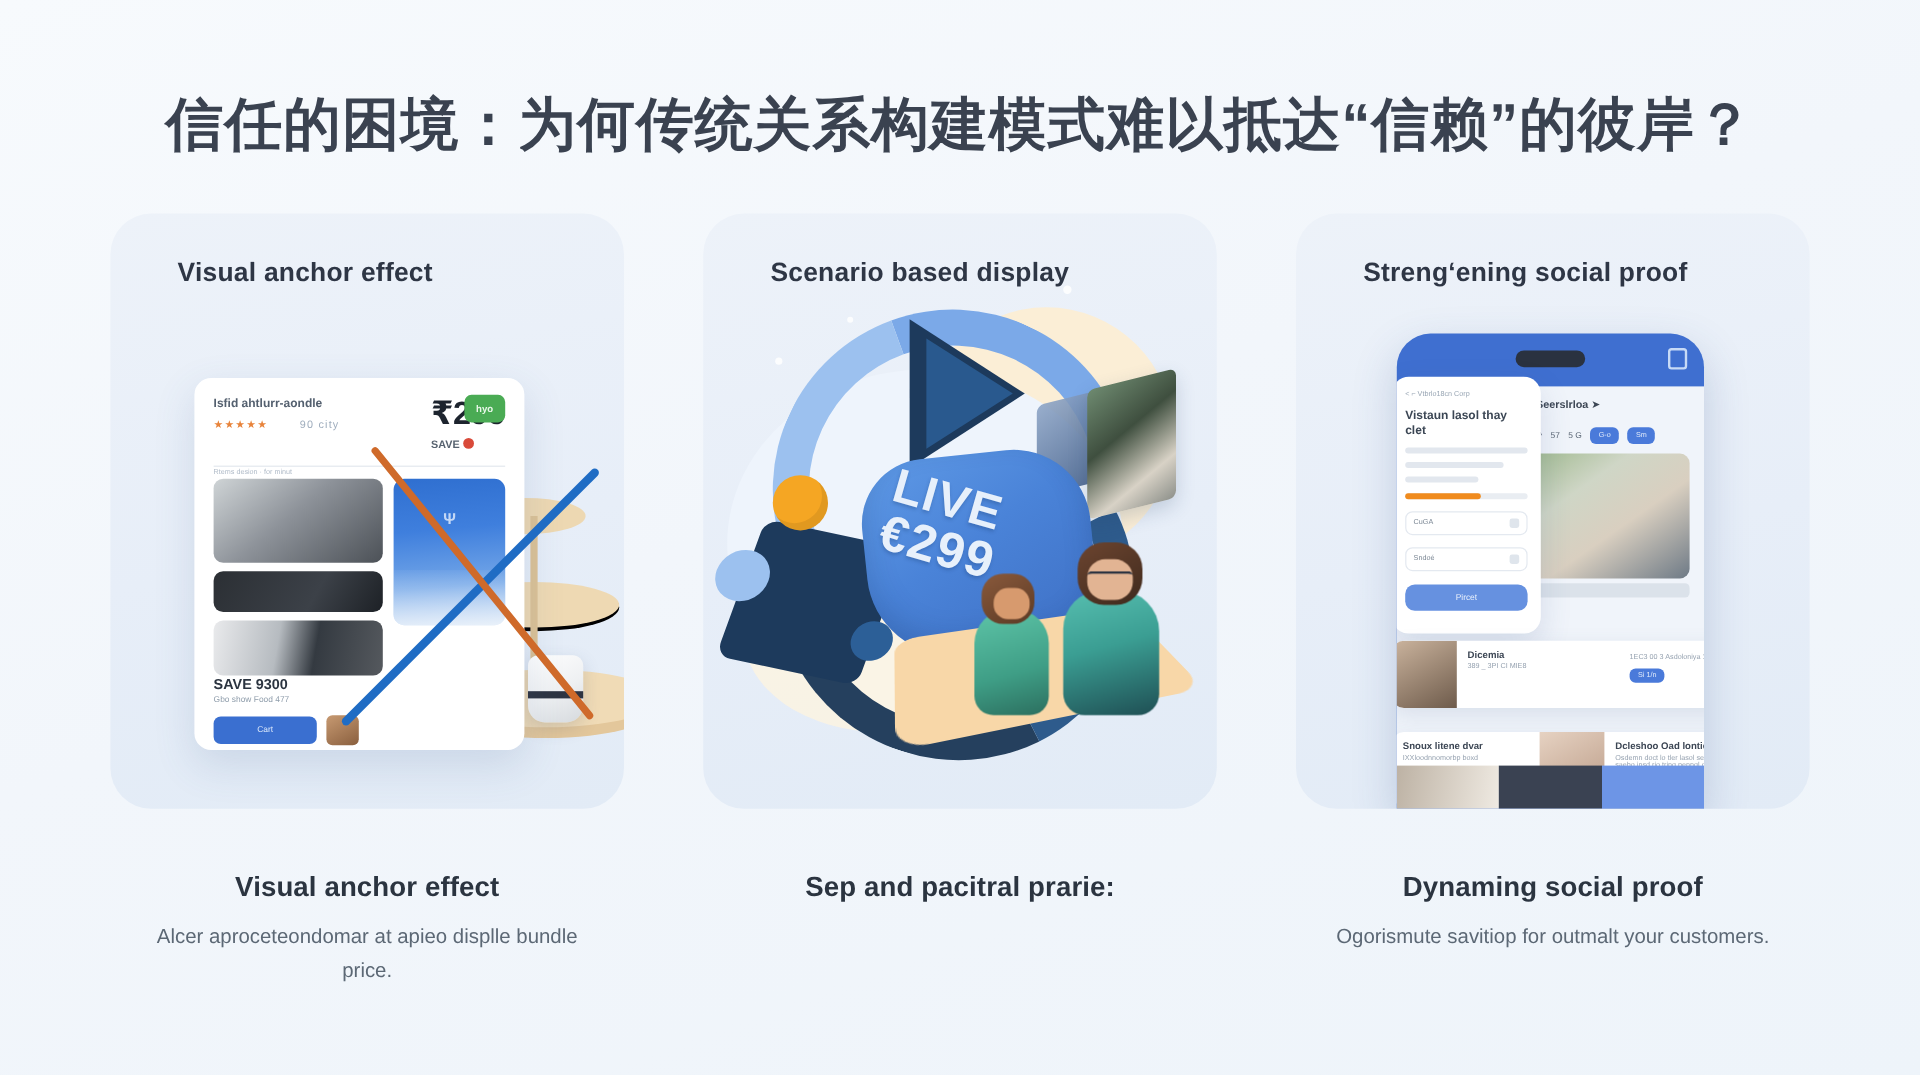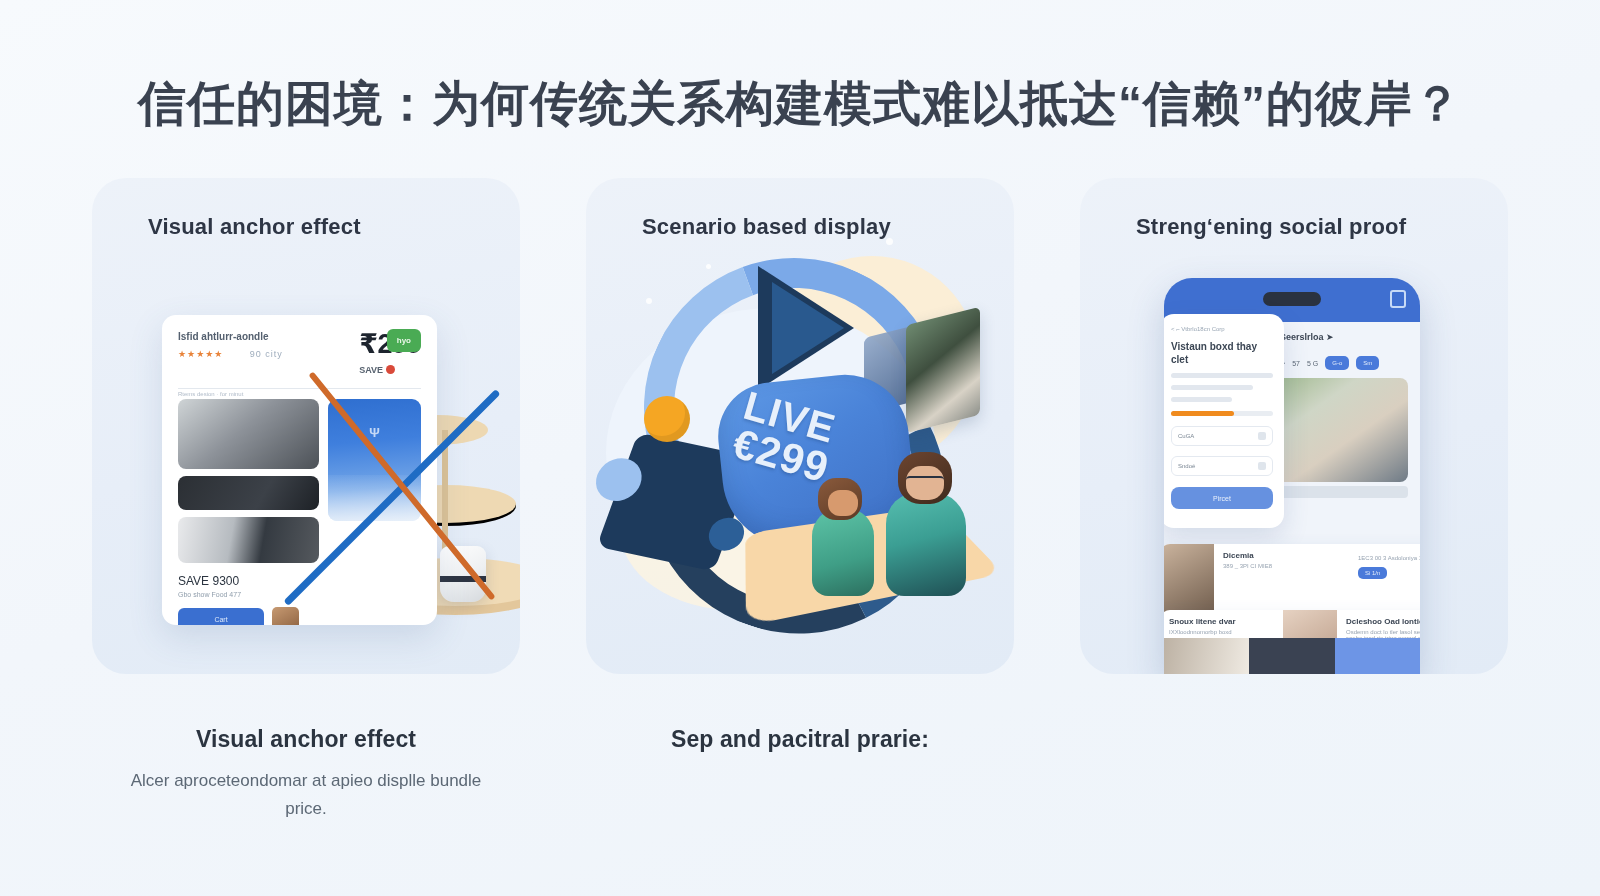--- a/index.html
+++ b/index.html
@@ -104,21 +104,21 @@
     background: linear-gradient(120deg,#2b2f34 0%,#3c4148 60%,#1d2126 100%); }
   .pc-img-c { height: 46px; border-radius: 8px;
     background: linear-gradient(100deg,#e9eaec 0%,#b6bbc0 38%,#343a41 60%,#55595e 100%); }
   .pc-img-r { width: 96px; height: 122px; border-radius: 9px;
     background: linear-gradient(175deg,#2f6fd0 0%,#3f7fdd 35%,#74a7e8 72%,#cfe0f4 100%);
     position: relative; overflow: hidden; }
   .pc-img-r .logo { position:absolute; top:26px; left:0; right:0; text-align:center;
     color:#dce9fb; font-size:13px; font-weight:700; opacity:.85; }
   .pc-img-r .skyline { position:absolute; bottom:0; left:0; right:0; height:46px;
     background: linear-gradient(180deg,rgba(255,255,255,.05),rgba(255,255,255,.55));}
-  .pc-save { margin-top: 11px; font-size: 12px; font-weight: 400; color: #2b3440; filter: blur(.5px); }
+  .pc-save { font-size: 12px; font-weight: 700; color: #2b3440; filter: blur(.5px); }
   .pc-save-sub { margin-top: 3px; font-size: 7px; color: #8f9dab; filter: blur(.5px); }
   .pc-actions { margin-top: 9px; display: flex; gap: 8px; align-items: center; }
   .pc-btn { width: 86px; height: 23px; border-radius: 6px; background: #3a6fd0;
     color:#dce9fb; font-size:7px; display:flex; align-items:center; justify-content:center; gap:5px;
     filter: blur(.3px); }
   .pc-avatar { width: 27px; height: 25px; border-radius: 5px;
     background: linear-gradient(150deg,#c79a72,#8a5f3e); }
   .speaker {
     position: absolute; right: 34px; bottom: 72px; width: 46px; height: 56px;
     border-radius: 9px 9px 14px 14px;
@@ -290,21 +290,21 @@
     font-size: 6px; color:#7b8794; filter: blur(.4px); }
   .wc-field .sq { width:8px;height:8px;border-radius:2px;background:#dfe5ec; }
   .wc-cta { margin-top: 11px; height: 22px; border-radius: 8px; background:#6691e0;
     color:#eaf1fc; font-size:7px; display:flex;align-items:center;justify-content:center;
     filter: blur(.4px); }
   .rev-card {
     position:absolute; background:#fff; border-radius: 10px;
     box-shadow: 0 6px 18px rgba(60,90,140,.13);
     display:flex; overflow:hidden;
   }
-  .rev-1 { left: -4px; top: 222px; width: 300px; height: 73px; justify-content: center; }
+  .rev-1 { left: -4px; top: 212px; width: 300px; height: 56px; justify-content: center; }
   .rev-2 { left: -4px; top: 288px; width: 300px; height: 62px; }
   .rev-thumb { width: 54px; flex: 0 0 54px;
     background: linear-gradient(150deg,#cbb49e,#6e5b4b); }
   .rev-thumb.b { background: linear-gradient(150deg,#e6d2c2,#b79782); }
   .rev-body { flex:1; padding: 7px 9px; }
   .rev-h { font-size: 8px; font-weight:700; color:#3c4654; filter: blur(.5px); }
   .rev-t { font-size: 6px; color:#97a3b1; margin-top: 3px; filter: blur(.5px); }
   .rev-stars { font-size: 6px; color:#e8833a; margin-top:3px; letter-spacing:1px; }
   .rev-price { font-size: 12px; font-weight:700; color:#2b3440; margin-top: 4px; filter: blur(.4px); }
   .rev-side { flex: 0 0 110px; padding: 8px 8px; }
@@ -454,21 +454,21 @@
               <span class="f">57</span>
               <span class="f">5 G</span>
               <span class="chip">G-o</span>
               <span class="chip">Sm</span>
             </div>
             <div class="p-photo"></div>
             <div class="p-photo2"></div>
 
             <div class="white-card">
               <div class="wc-back">&lt; ⌐ Vtbrlo18cn Corp</div>
-              <div class="wc-title">Vistaun boxd thay clet</div>
+              <div class="wc-title">Vistaun lasol thay clet</div>
               <div class="wc-line"></div>
               <div class="wc-line w80"></div>
               <div class="wc-line w60"></div>
               <div class="wc-prog"></div>
               <div class="wc-field">
                 <span>CuGA</span>
                   <span class="sq"></span>
               </div>
               <div class="wc-field">
                 <span>Sndoé</span>
@@ -509,15 +509,19 @@
             <div class="phone-foot">
               <div class="pf-a"></div>
               <div class="pf-b"></div>
               <div class="pf-c"></div>
             </div>
           </div>
         </div>
       </div>
     </div>
 
+    <div class="caption">
+      <div class="caption-title">Dynaming social proof</div>
+      <div class="caption-body">Ogorismute savitiop for outmalt your customers.</div>
+    </div>
   </div>
 
 </div>
 
 </body></html>

